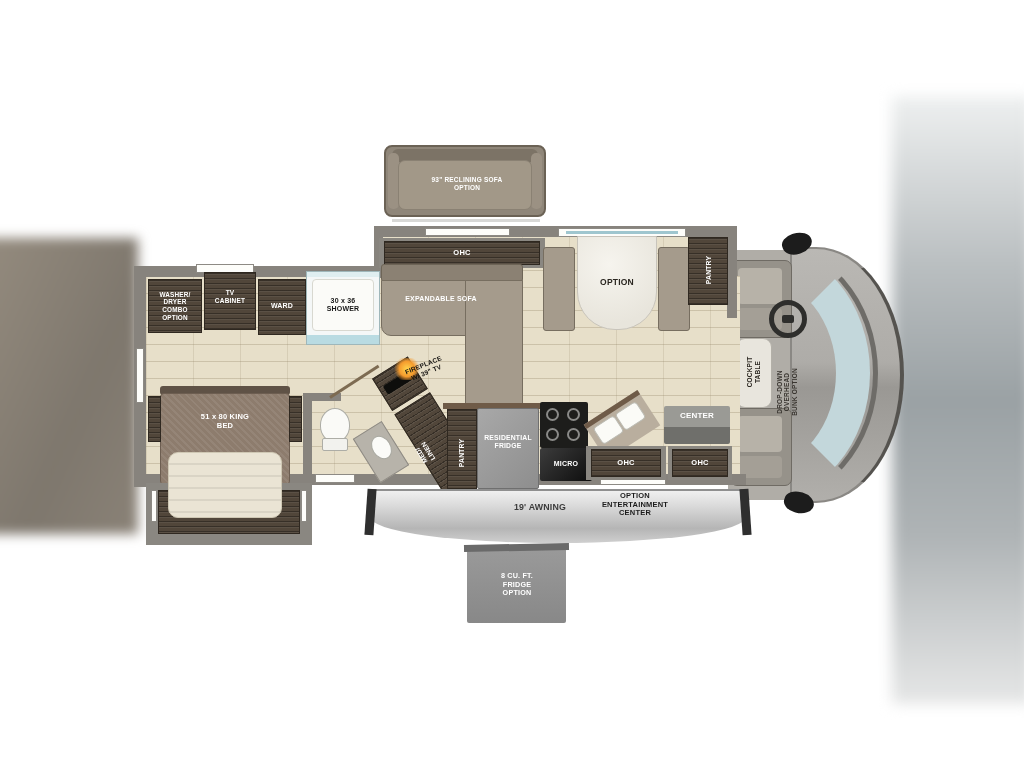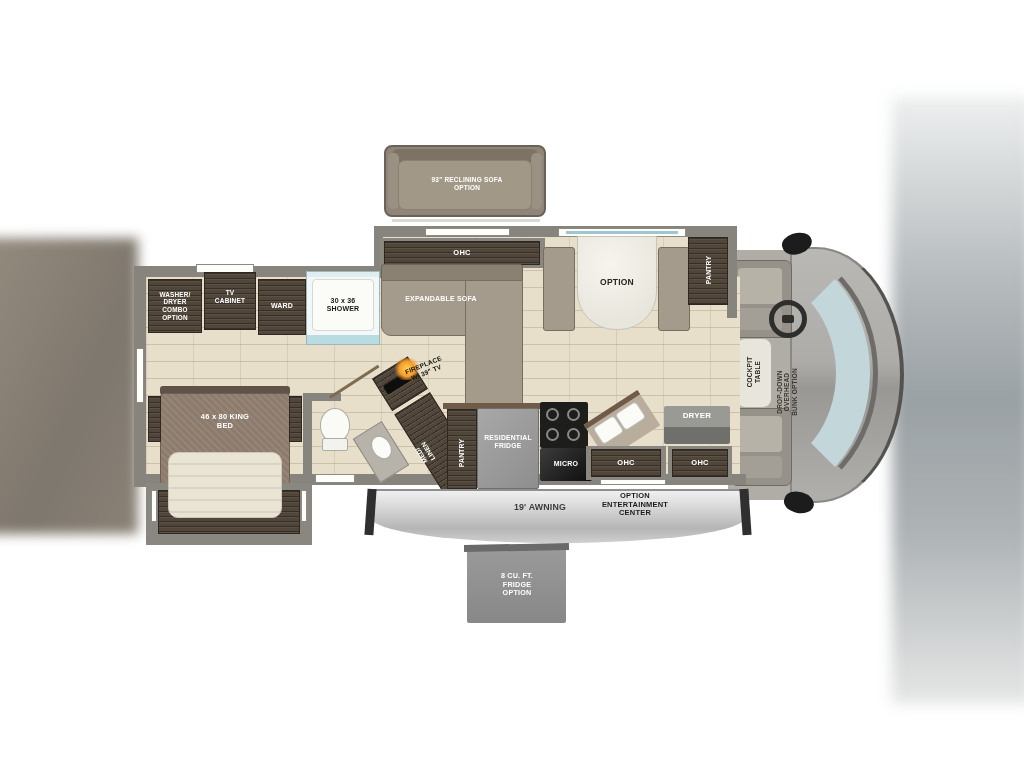--- a/index.html
+++ b/index.html
@@ -110,21 +110,21 @@
   <div class="abs" style="left:577px;top:236px;width:80px;height:94px;background:radial-gradient(circle at 40% 30%,#f6f4ee,#e8e5dc 75%);border:1px solid #c8c4bb;border-radius:0 0 38px 38px;box-sizing:border-box;"></div>
   <div class="lb lbd" style="left:577px;top:276px;width:80px;height:12px;font-size:8.5px;color:#2a2620;">OPTION</div>
 
   <div class="wood" style="left:688px;top:237px;width:40px;height:68px;"></div>
   <div class="lb" style="left:689px;top:264px;width:40px;height:12px;font-size:6.8px;transform:rotate(-90deg);">PANTRY</div>
 
   <div class="abs" style="left:160px;top:386px;width:130px;height:9px;background:#5f5246;border-radius:3px;"></div>
   <div class="abs" style="left:160px;top:393px;width:130px;height:92px;background-color:#8d7c6d;background-image:repeating-linear-gradient(45deg,rgba(255,255,255,.07) 0 2px,transparent 2px 5px);border:1px solid #6d5e51;border-radius:4px;box-sizing:border-box;"></div>
   <div class="wood" style="left:148px;top:396px;width:13px;height:46px;"></div>
   <div class="wood" style="left:289px;top:396px;width:13px;height:46px;"></div>
-  <div class="lb" style="left:199px;top:412px;width:52px;height:20px;font-size:7.5px;">46 x 80 KING BED</div>
+  <div class="lb" style="left:199px;top:412px;width:52px;height:20px;font-size:7.5px;">51 x 80 KING BED</div>
 
   <div class="grayfrm" style="left:146px;top:483px;width:166px;height:62px;"></div>
   <div class="win" style="left:151px;top:490px;width:6px;height:32px;"></div>
   <div class="win" style="left:301px;top:490px;width:6px;height:32px;"></div>
   <div class="wood" style="left:158px;top:490px;width:142px;height:44px;"></div>
   <div class="lb" style="left:158px;top:505px;width:142px;height:14px;font-size:7.5px;">OHC</div>
   <div class="abs" style="left:168px;top:452px;width:114px;height:66px;background-color:#eae4d4;background-image:repeating-linear-gradient(180deg,transparent 0 10px,rgba(0,0,0,.07) 10px 12px);border:1px solid #cfc8b4;border-radius:10px;box-sizing:border-box;"></div>
 
   <div class="abs" style="left:320px;top:408px;width:30px;height:34px;background:#fafaf7;border:1px solid #adada6;border-radius:50% 50% 46% 46%;box-sizing:border-box;"></div>
   <div class="abs" style="left:322px;top:438px;width:26px;height:13px;background:#f2f2ee;border:1px solid #adada6;border-radius:2px;box-sizing:border-box;"></div>
@@ -155,21 +155,21 @@
   <div class="abs" style="left:567px;top:428px;width:13px;height:13px;border:2px solid #8a8a88;border-radius:50%;box-sizing:border-box;"></div>
 
   <div class="abs" style="left:540px;top:448px;width:52px;height:33px;background:linear-gradient(135deg,#3c3c3c,#0d0d0d);border-radius:2px;"></div>
   <div class="lb" style="left:540px;top:458px;width:52px;height:12px;">MICRO</div>
 
   <div class="abs" style="left:590px;top:404px;width:64px;height:42px;background:#b9ae9e;border-top:5px solid #6f5b48;transform:rotate(-33deg);box-sizing:border-box;"></div>
   <div class="abs" style="left:596px;top:420px;width:25px;height:20px;background:#fbfbf7;border:1px solid #bdbdb5;border-radius:4px;transform:rotate(-33deg);box-sizing:border-box;"></div>
   <div class="abs" style="left:618px;top:406px;width:25px;height:20px;background:#fbfbf7;border:1px solid #bdbdb5;border-radius:4px;transform:rotate(-33deg);box-sizing:border-box;"></div>
 
   <div class="abs" style="left:664px;top:406px;width:66px;height:38px;background:linear-gradient(180deg,#9a9a95 0 55%,#6f6f6b 55% 100%);border-radius:2px;"></div>
-  <div class="lb" style="left:664px;top:409px;width:66px;height:14px;font-size:8px;">DRYER</div>
+  <div class="lb" style="left:664px;top:409px;width:66px;height:14px;font-size:8px;">CENTER</div>
 
   <div class="grayfrm" style="left:586px;top:446px;width:80px;height:34px;"></div>
   <div class="wood" style="left:591px;top:449px;width:70px;height:28px;"></div>
   <div class="lb" style="left:591px;top:457px;width:70px;height:12px;font-size:7.5px;">OHC</div>
   <div class="grayfrm" style="left:668px;top:446px;width:64px;height:34px;"></div>
   <div class="wood" style="left:672px;top:449px;width:56px;height:28px;"></div>
   <div class="lb" style="left:672px;top:457px;width:56px;height:12px;font-size:7.5px;">OHC</div>
 
   <div class="abs" style="left:370px;top:489px;width:376px;height:54px;background:linear-gradient(180deg,#f0f0f0 0%,#d9d9d9 30%,#b5b5b5 72%,#cfcfcf 100%);border-top:2px solid #8f8f8f;border-radius:0 0 50% 50% / 0 0 26px 26px;box-sizing:border-box;"></div>
   <div class="abs" style="left:366px;top:489px;width:9px;height:46px;background:#2f2f2f;transform:rotate(4deg);"></div>

